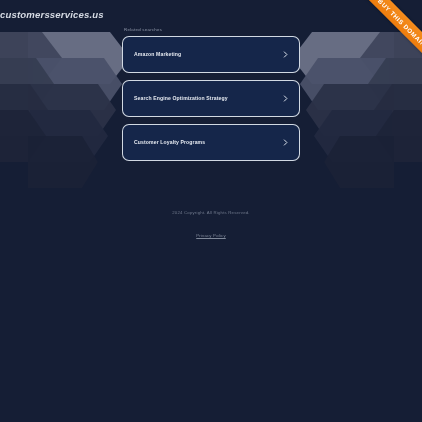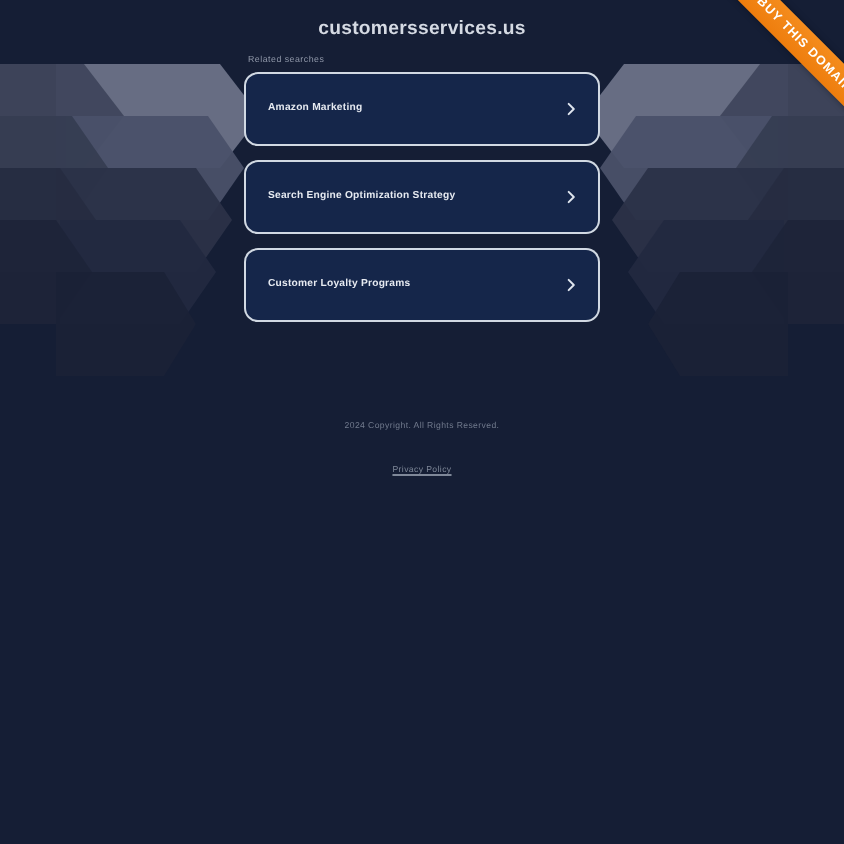--- a/index.html
+++ b/index.html
@@ -61,23 +61,24 @@
     box-shadow: 0 0 3px rgba(0,0,0,0.35);
     white-space: nowrap;
   }
 
   
   .header {
     position: absolute;
     top: 0;
     left: 0;
     width: 422px;
-    text-align: center;
+    text-align: left;
     padding-top: 9px;
     z-index: 20;
+    font-style: italic;
   }
   .domain-title {
     font-size: 9.6px;
     font-weight: bold;
     color: #d5dae3;
     letter-spacing: 0.15px;
     line-height: 12px;
   }
 
   

